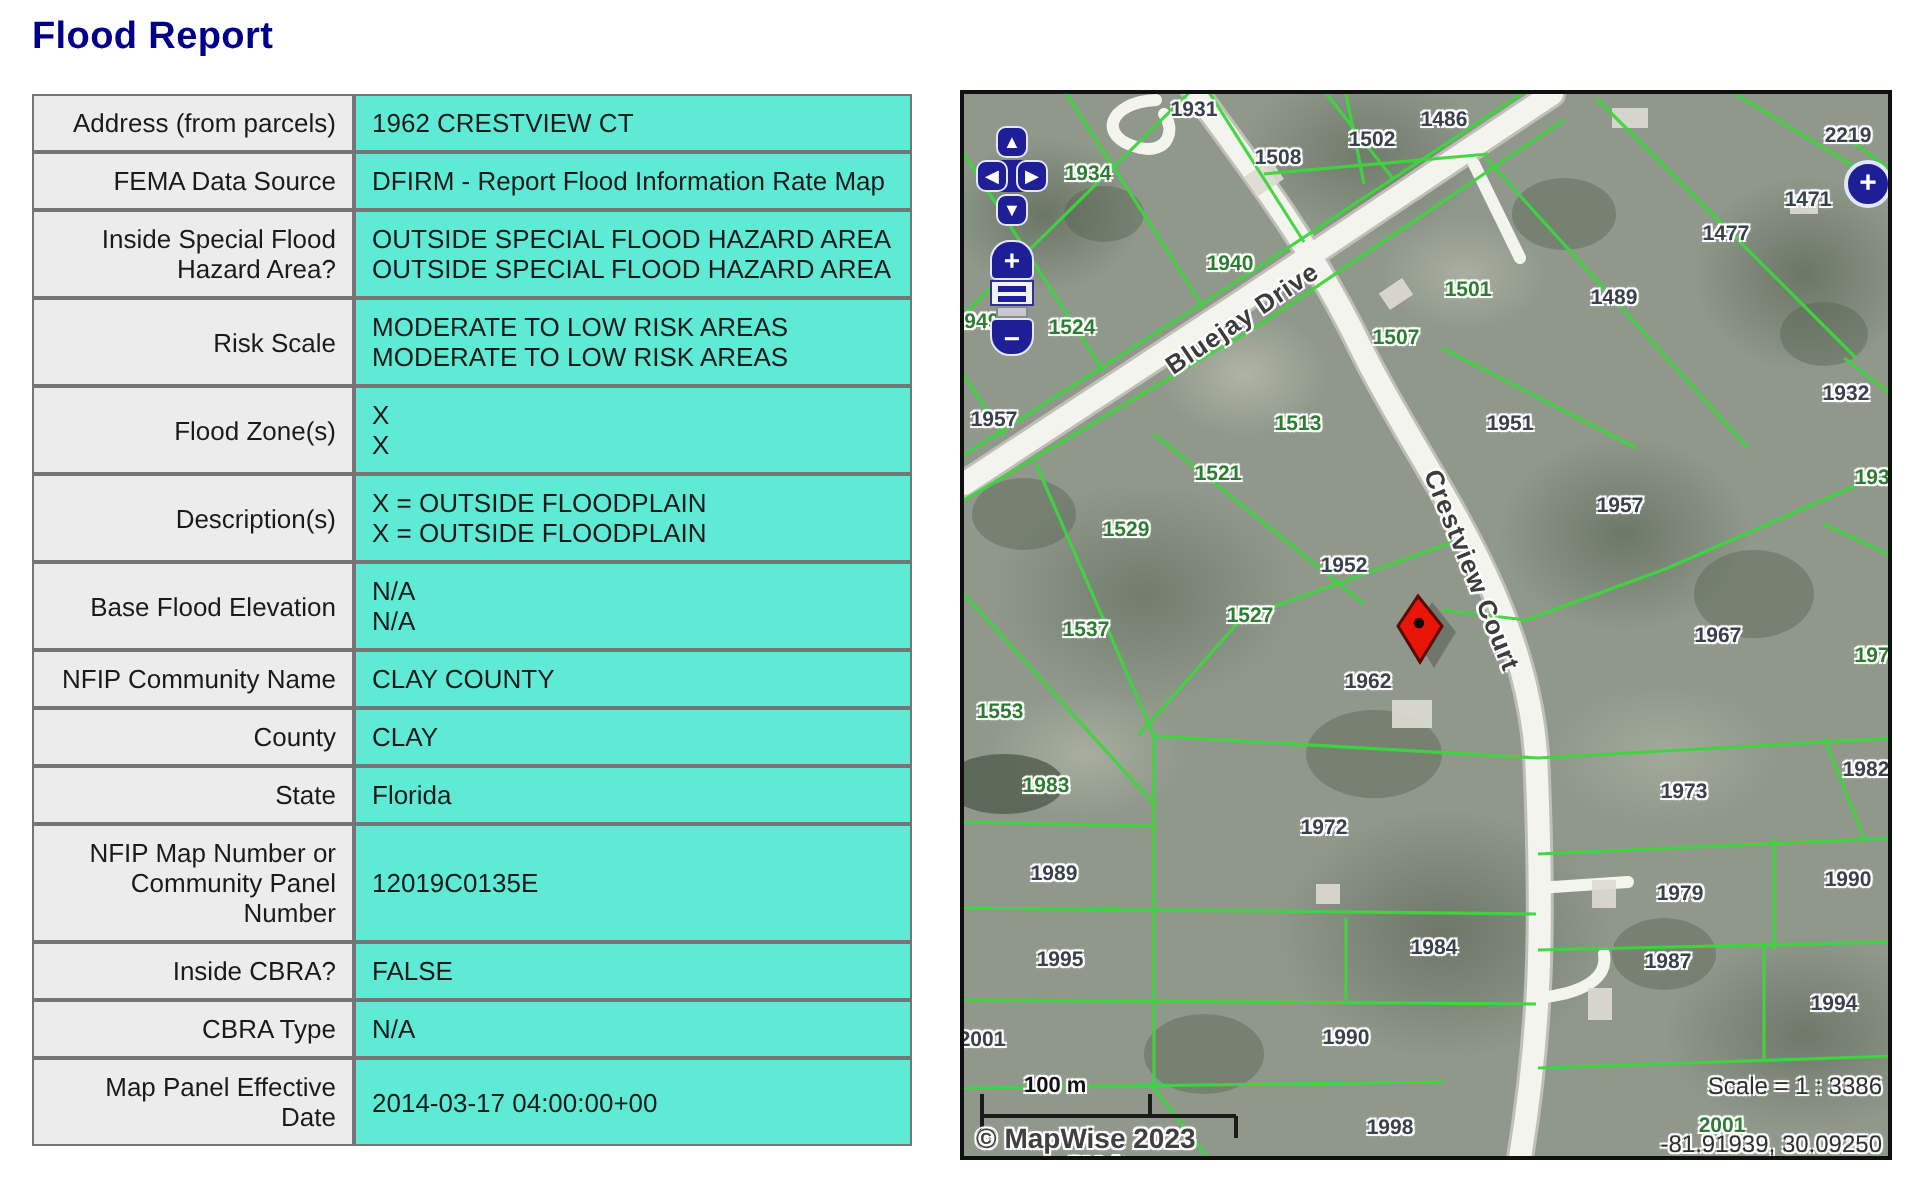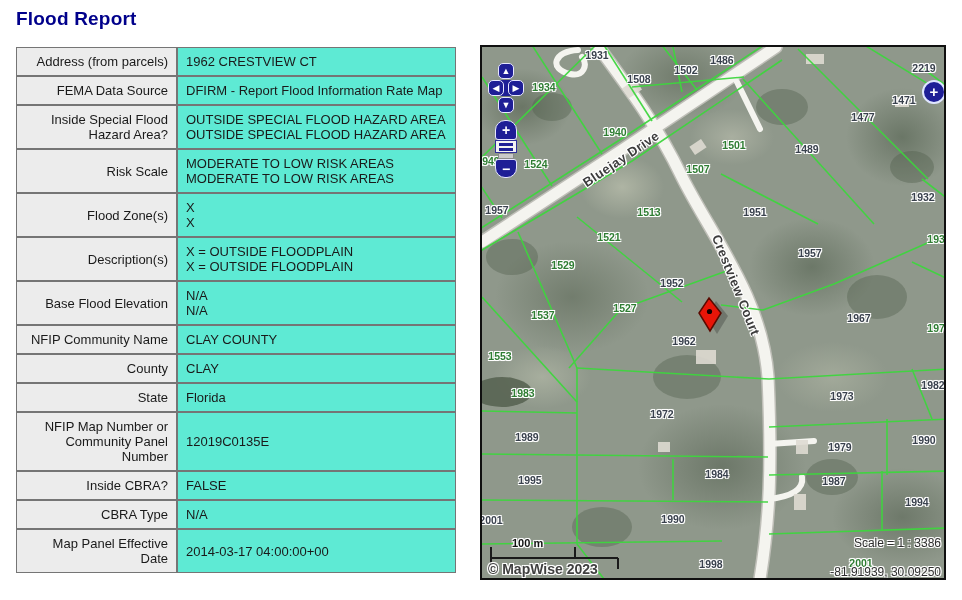--- a/index.html
+++ b/index.html
@@ -293,21 +293,21 @@
           <div class="parcel halo dark" style="left: 180px; top: 367px;">1972</div>
           <div class="parcel halo dark" style="left: 45px; top: 390px;">1989</div>
           <div class="parcel halo dark" style="left: 442px; top: 393px;">1990</div>
           <div class="parcel halo dark" style="left: 358px; top: 400px;">1979</div>
           <div class="parcel halo dark" style="left: 48px; top: 433px;">1995</div>
           <div class="parcel halo dark" style="left: 235px; top: 427px;">1984</div>
           <div class="parcel halo dark" style="left: 9px; top: 473px;">2001</div>
           <div class="parcel halo dark" style="left: 191px; top: 472px;">1990</div>
           <div class="parcel halo dark" style="left: 352px; top: 434px;">1987</div>
           <div class="parcel halo dark" style="left: 435px; top: 455px;">1994</div>
-          <div class="parcel halo dark" style="left: 213px; top: 517px; margin-left: 16px;">1998</div>
+          <div class="parcel halo dark" style="left: 213px; top: 517px;">1998</div>
           <div class="parcel halo green" style="left: 379px; top: 516px;">2001</div>
         </div>
 
       <div class="road-label bluejay halo">Bluejay Drive</div>
       <div class="road-label crestview halo">Crestview Court</div>
 
       <svg class="marker" width="44" height="46" viewBox="-22 -18 44 46">
         <path d="M 7,-12 L 19,3 L 8,21 L -3,3 Z" fill="#000" opacity="0.22"></path>
         <path d="M 0,-15 L 12,0 L 1,18 L -10,0 Z" fill="#e81508" stroke="#5a0a00" stroke-width="1.5"></path>
         <circle cx="0.5" cy="-1.5" r="2.6" fill="#130000"></circle>

